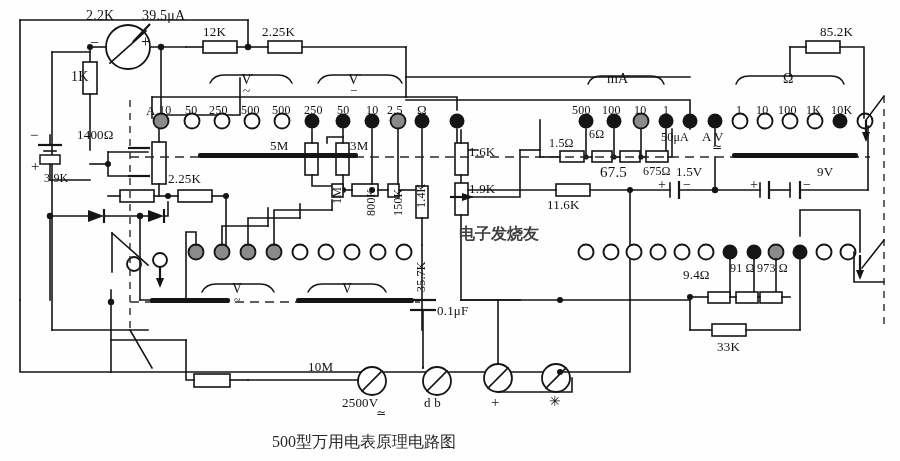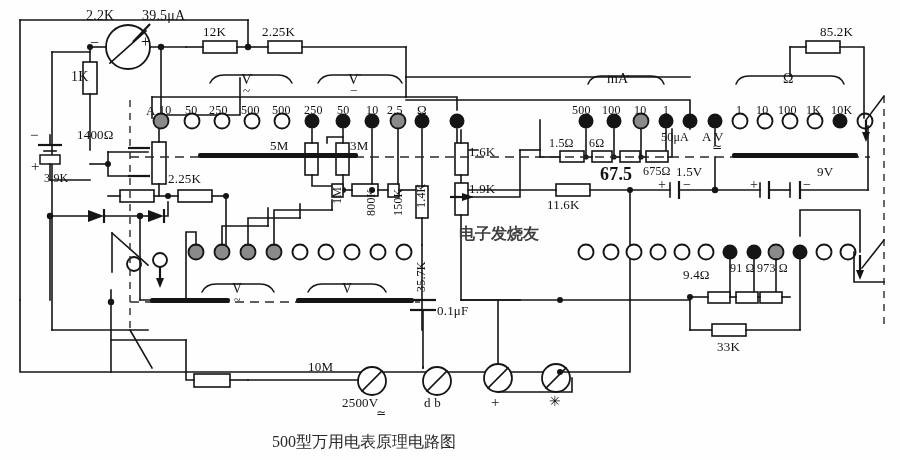--- a/index.html
+++ b/index.html
@@ -475,22 +475,22 @@
 <div class="lbl" style="left:607px;top:72px;font-size:14px;">mA</div>
 <div class="lbl" style="left:572px;top:104px;font-size:12px;">500</div>
 <div class="lbl" style="left:602px;top:104px;font-size:12px;">100</div>
 <div class="lbl" style="left:634px;top:104px;font-size:12px;">10</div>
 <div class="lbl" style="left:663px;top:104px;font-size:12px;">1</div>
 <div class="lbl" style="left:661px;top:131px;font-size:12px;">50μA</div>
 <div class="lbl" style="left:702px;top:130px;font-size:13px;">A V</div>
 <div class="lbl" style="left:712px;top:141px;font-size:12px;">≃</div>
 
 <div class="lbl" style="left:549px;top:137px;font-size:12px;">1.5Ω</div>
-<div class="lbl" style="left:589px;top:137px;font-size:12px;">6Ω</div>
-<div class="lbl" style="left:600px;top:165px;font-size:18px;font-weight:bold;">67.5</div>
+<div class="lbl" style="left:589px;top:128px;font-size:12px;">6Ω</div>
+<div class="lbl" style="left:600px;top:165px;font-size:15px;">67.5</div>
 <div class="lbl" style="left:643px;top:165px;font-size:12px;">675Ω</div>
 
 <div class="lbl" style="left:783px;top:72px;font-size:14px;">Ω</div>
 <div class="lbl" style="left:736px;top:104px;font-size:12px;">1</div>
 <div class="lbl" style="left:756px;top:104px;font-size:12px;">10</div>
 <div class="lbl" style="left:778px;top:104px;font-size:12px;">100</div>
 <div class="lbl" style="left:806px;top:104px;font-size:12px;">1K</div>
 <div class="lbl" style="left:831px;top:104px;font-size:12px;">10K</div>
 <div class="lbl" style="left:820px;top:25px;font-size:13px;">85.2K</div>
 

